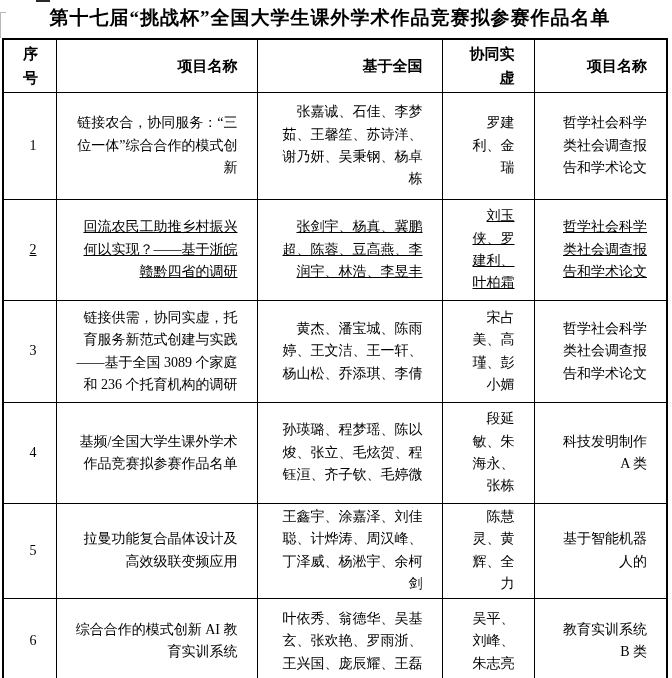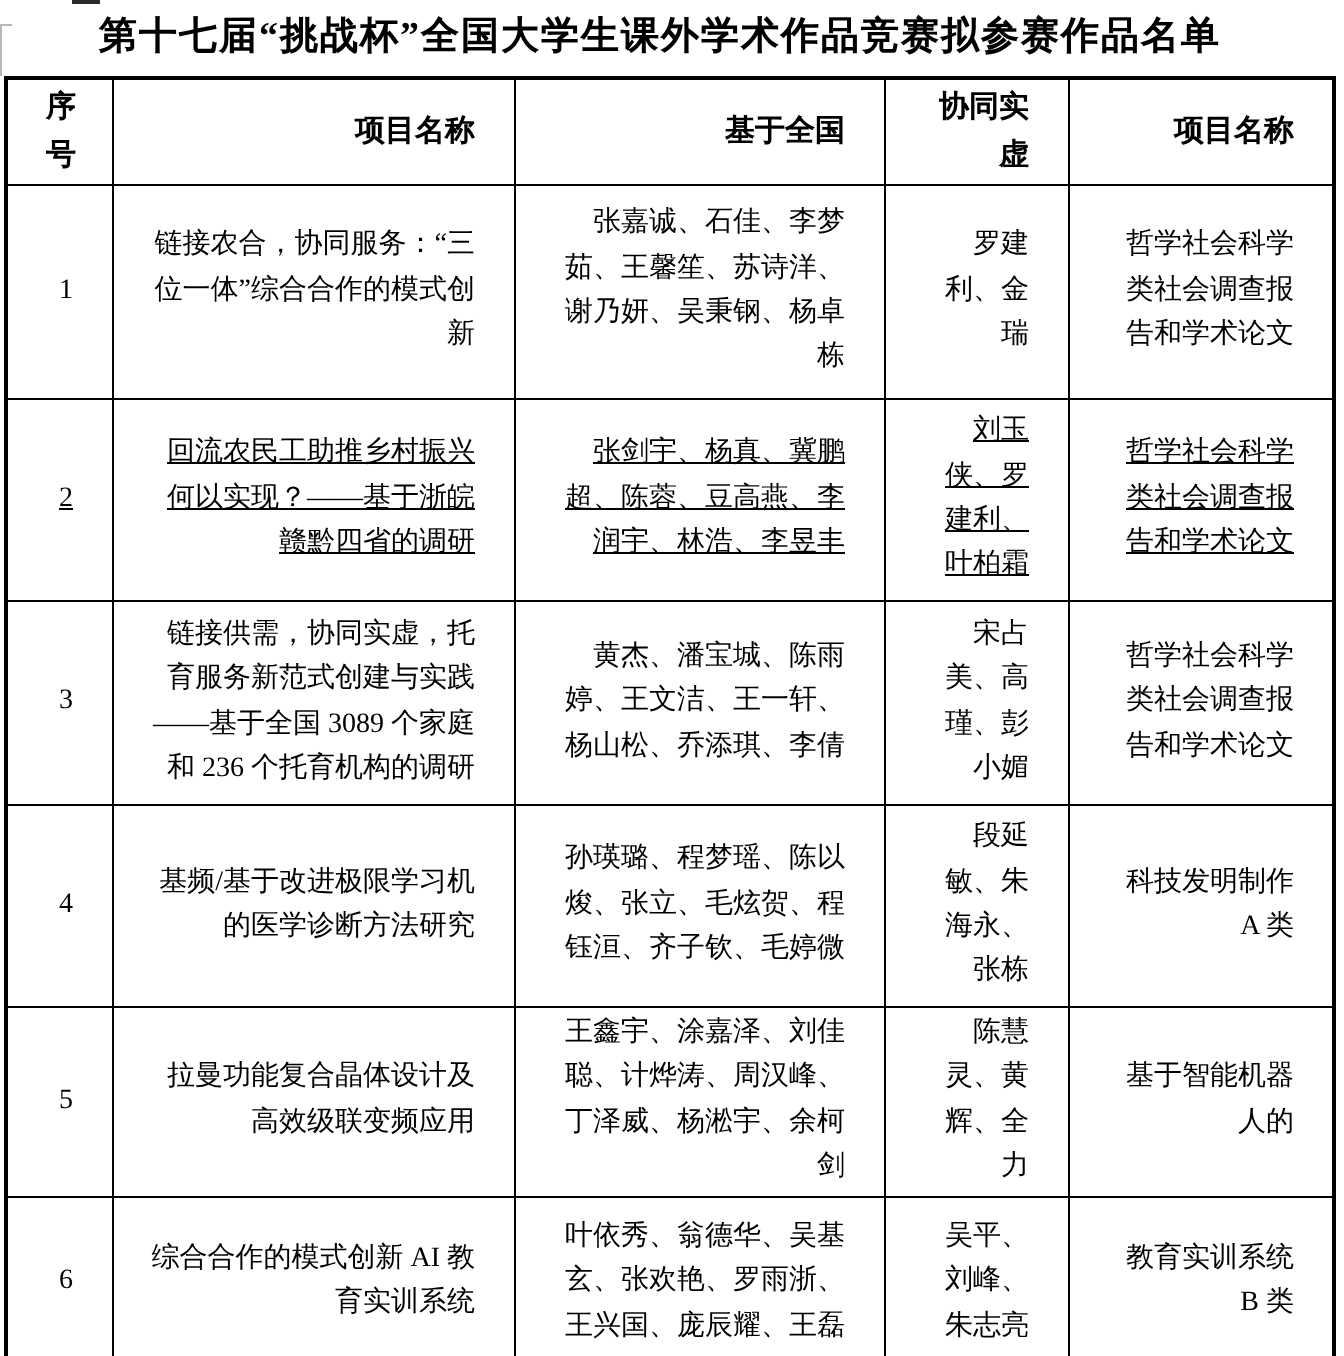--- a/index.html
+++ b/index.html
@@ -110,21 +110,21 @@
       </tr>
       <tr class="r3">
         <td class="cell-no">3</td>
         <td class="cell-project">链接供需，协同实虚，托育服务新范式创建与实践——基于全国 3089 个家庭和 236 个托育机构的调研</td>
         <td class="cell-students">黄杰、潘宝城、陈雨婷、王文洁、王一轩、杨山松、乔添琪、李倩</td>
         <td class="cell-advisors">宋占美、高瑾、彭小媚</td>
         <td class="cell-category">哲学社会科学类社会调查报告和学术论文</td>
       </tr>
       <tr class="r4">
         <td class="cell-no">4</td>
-        <td class="cell-project">基频/基于改进极限学习机的医学诊断方法研究</td>
+        <td class="cell-project">基频/全国大学生课外学术作品竞赛拟参赛作品名单</td>
         <td class="cell-students">孙瑛璐、程梦瑶、陈以焌、张立、毛炫贺、程钰洹、齐子钦、毛婷微</td>
         <td class="cell-advisors">段延敏、朱海永、张栋</td>
         <td class="cell-category">科技发明制作 A 类</td>
       </tr>
       <tr class="r5">
         <td class="cell-no">5</td>
         <td class="cell-project">拉曼功能复合晶体设计及高效级联变频应用</td>
         <td class="cell-students">王鑫宇、涂嘉泽、刘佳聪、计烨涛、周汉峰、丁泽威、杨淞宇、余柯剑</td>
         <td class="cell-advisors">陈慧灵、黄辉、全力</td>
         <td class="cell-category">基于智能机器人的</td>

